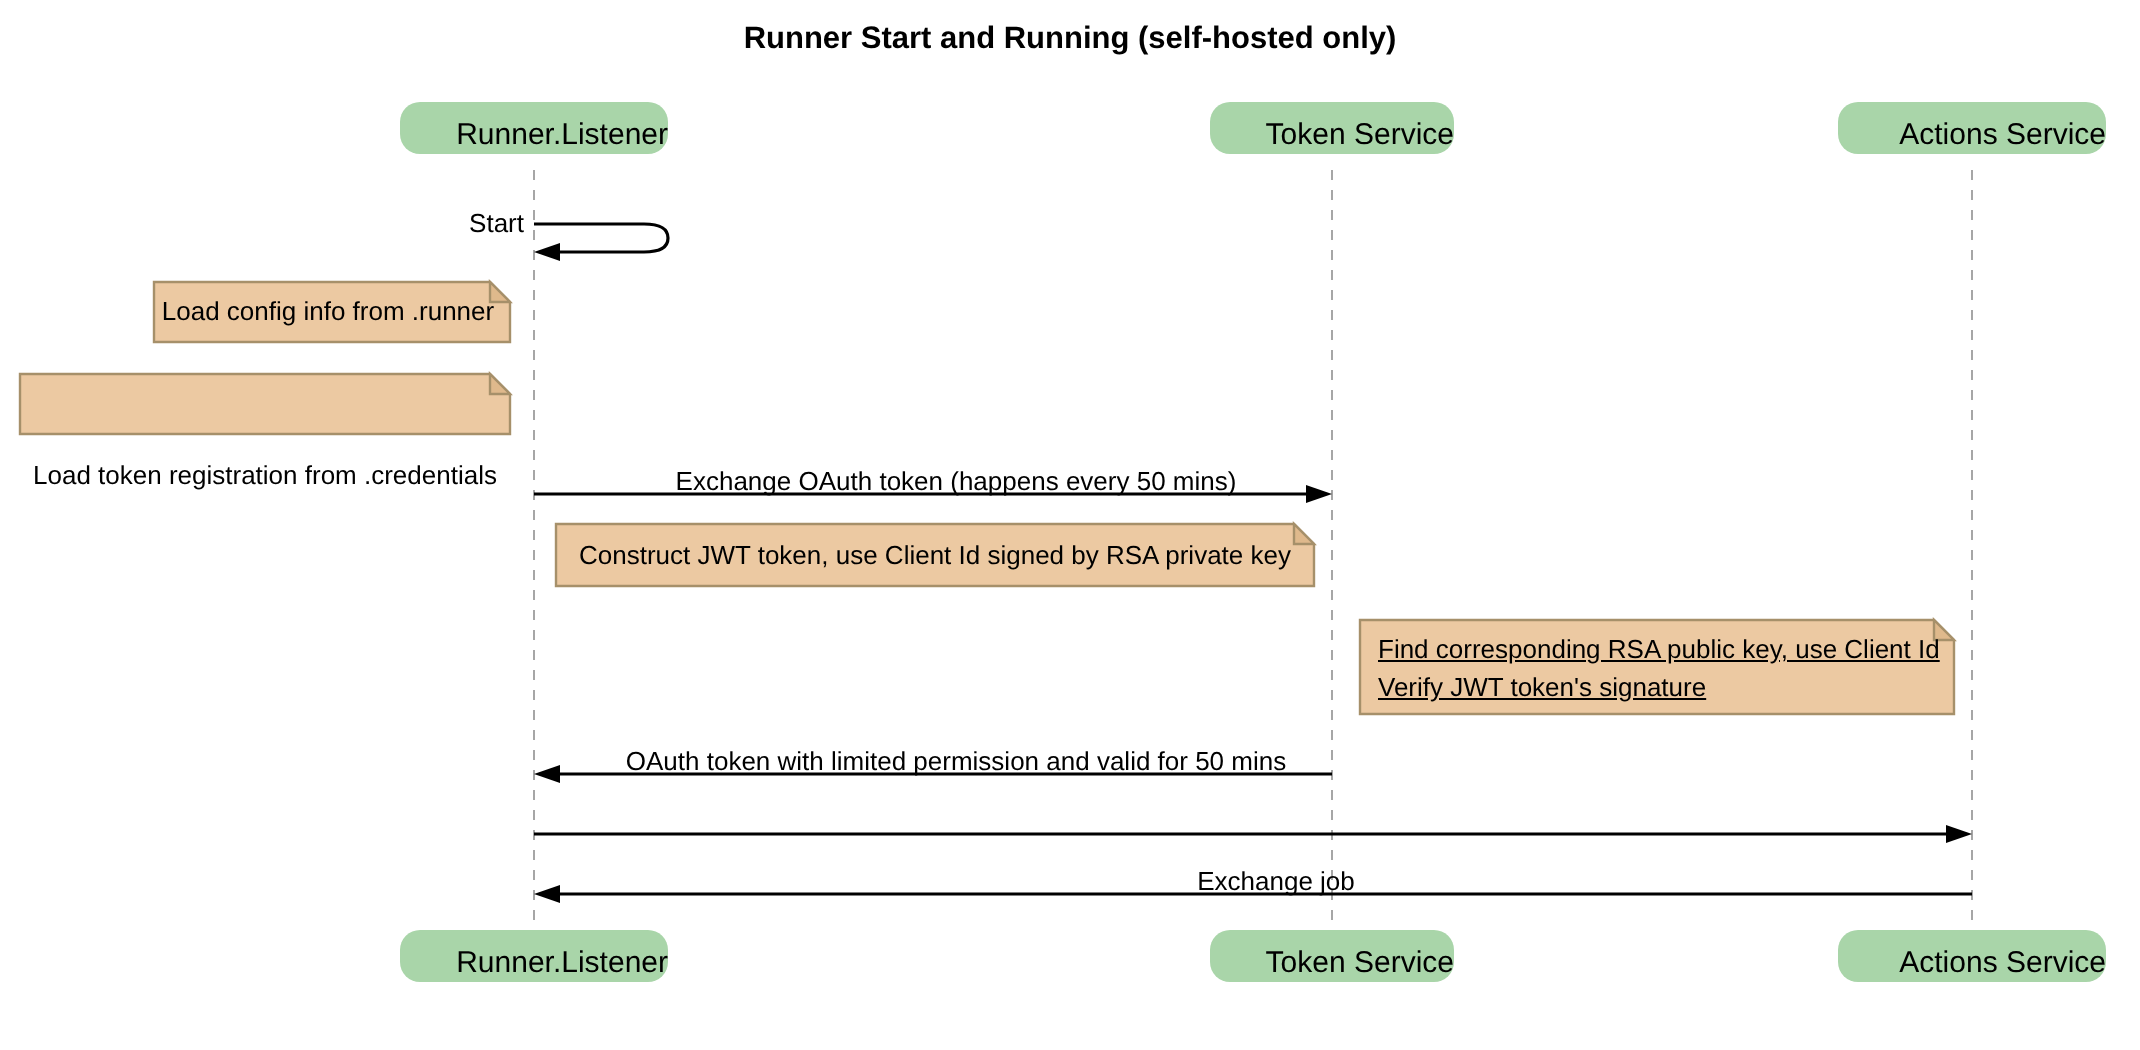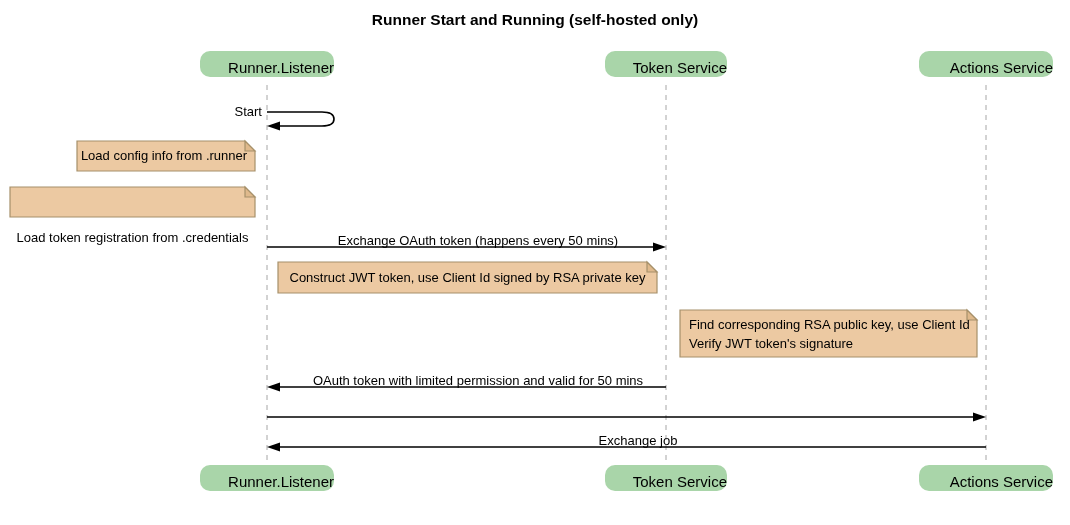--- a/index.html
+++ b/index.html
@@ -43,21 +43,21 @@
     font-size: 13px; line-height: 15px; white-space: nowrap; padding-left: 24px;
   }
   .self-label {
     position: absolute; font-size: 13px; line-height: 15px;
     text-align: right; white-space: nowrap;
   }
   .note-text {
     position: absolute; font-size: 13px; text-align: center; white-space: nowrap;
   }
   .note-text.multiline { text-align: left; box-sizing: border-box; padding: 5px 9px; }
-  .note-text.multiline span { display: block; line-height: 19px; white-space: nowrap; }
+  .note-text.multiline span { display: block; line-height: 19px; white-space: nowrap; text-decoration: underline; }
 </style>
 </head>
 <body>
 
 <div class="diagram">
 
   <svg class="layer" viewBox="0 0 1070 525" xmlns="http://www.w3.org/2000/svg">
 
     <line class="lifeline" x1="267" y1="85" x2="267" y2="465"></line>
     <line class="lifeline" x1="666" y1="85" x2="666" y2="465"></line>

